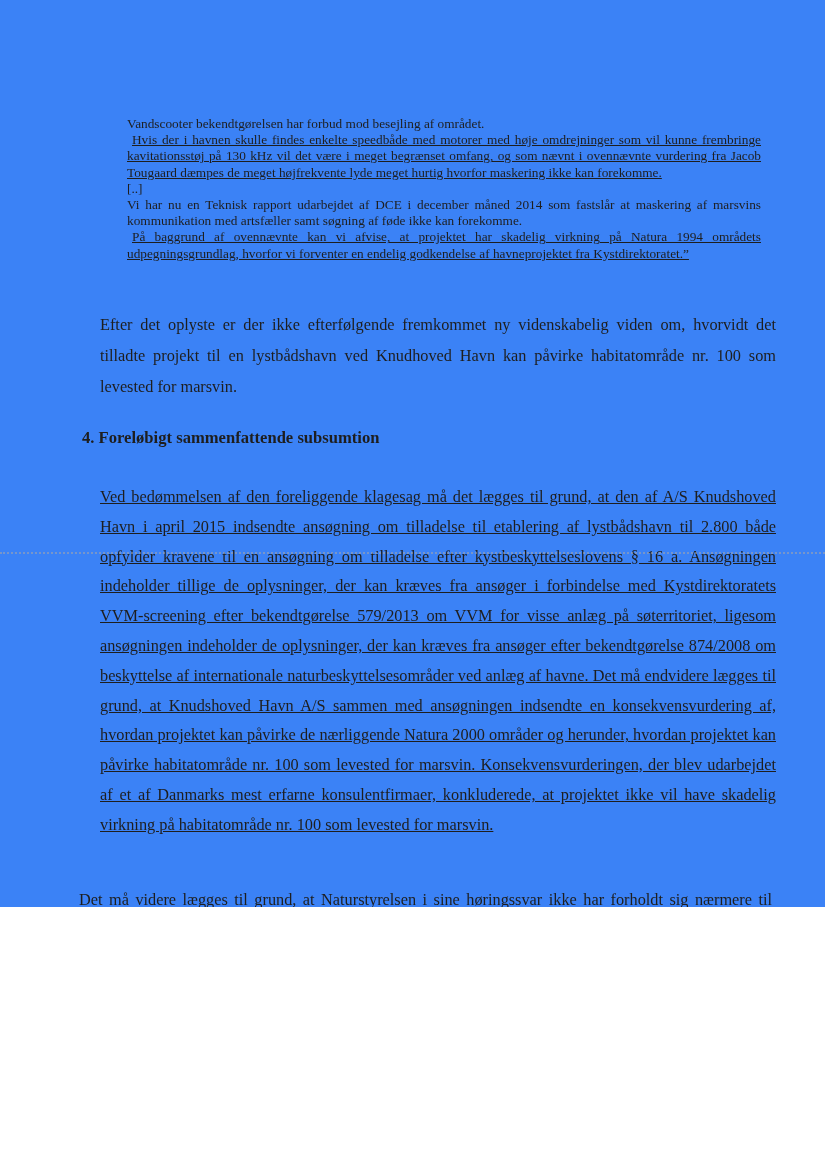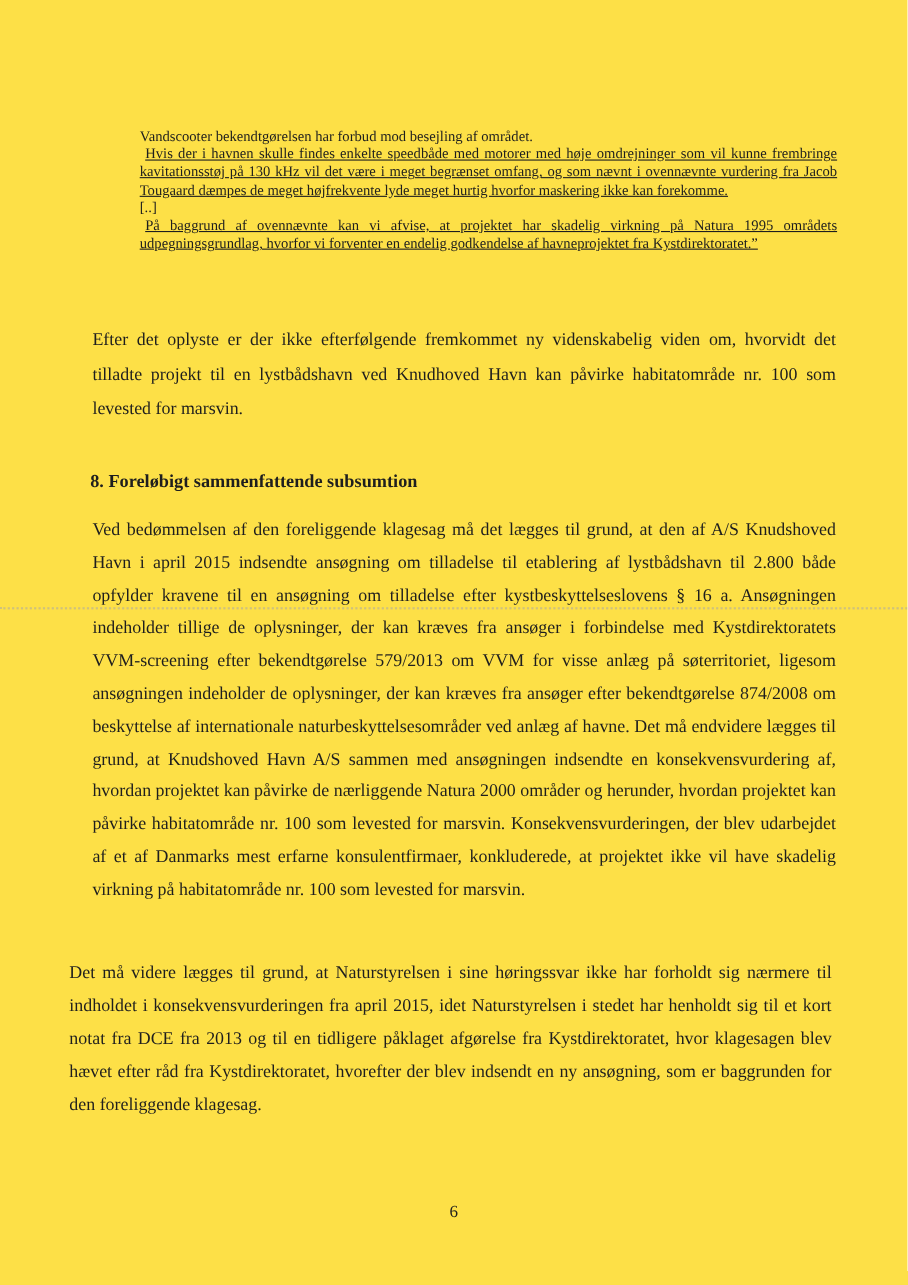--- a/index.html
+++ b/index.html
@@ -3,22 +3,22 @@
 <meta charset="utf-8">
 <style>
   html, body {
     margin: 0;
     padding: 0;
     background: #ffffff;
   }
   .page {
     position: relative;
     width: 825px;
-    height: 1168px;
-    background: #fde047;
+    height: 907px;
+    background: #3b82f6;
     font-family: "Liberation Serif", "DejaVu Serif", serif;
     color: #1e1e1e;
     overflow: hidden;
   }
   
   .quote {
     position: absolute;
     left: 127px;
     top: 116px;
     width: 634px;
@@ -26,21 +26,21 @@
     line-height: 16.2px;
     text-align: justify;
   }
   .quote p { margin: 0; }
   .quote p.qi { text-indent: 5px; text-decoration: underline; }
   
   .body-par {
     position: absolute;
     text-align: justify;
     font-size: 16.3px;
-    margin: 0;
+    margin: 16px;
   }
   .p1 {
     left: 84px;
     top: 293px;
     width: 676px;
     line-height: 31px;
   }
   .heading {
     position: absolute;
     left: 82px;
@@ -48,20 +48,21 @@
     margin: 0;
     font-size: 16.6px;
     font-weight: bold;
     white-space: nowrap;
   }
   .p2 {
     left: 84px;
     top: 466px;
     width: 676px;
     line-height: 29.8px;
+    text-decoration: underline;
   }
   .p3 {
     left: 63px;
     top: 869px;
     width: 693px;
     line-height: 30px;
   }
   .u {
     text-underline-offset: 2px;
   }
@@ -86,26 +87,27 @@
 </style>
 </head>
 <body>
 
 <div class="page">
 
   <div class="quote">
     <p class="q">Vandscooter bekendtgørelsen har forbud mod besejling af området.</p>
     <p class="q qi">Hvis der i havnen skulle findes enkelte speedbåde med motorer med høje omdrejninger som vil kunne frembringe kavitationsstøj på 130 kHz vil det være i meget begrænset omfang, og som nævnt i ovennævnte vurdering fra Jacob Tougaard dæmpes de meget højfrekvente lyde meget hurtig hvorfor maskering ikke kan forekomme.</p>
     <p class="q">[..]</p>
-    <p class="q qi">På baggrund af ovennævnte kan vi afvise, at projektet har skadelig virkning på Natura 1995 områdets udpegningsgrundlag, hvorfor vi forventer en endelig godkendelse af havneprojektet fra Kystdirektoratet.”</p>
+    <p class="q">Vi har nu en Teknisk rapport udarbejdet af DCE i december måned 2014 som fastslår at maskering af marsvins kommunikation med artsfæller samt søgning af føde ikke kan forekomme.</p>
+    <p class="q qi">På baggrund af ovennævnte kan vi afvise, at projektet har skadelig virkning på Natura 1994 områdets udpegningsgrundlag, hvorfor vi forventer en endelig godkendelse af havneprojektet fra Kystdirektoratet.”</p>
   </div>
 
   <p class="body-par p1">Efter det oplyste er der ikke efterfølgende fremkommet ny videnskabelig viden om, hvorvidt det tilladte projekt til en lystbådshavn ved Knudhoved Havn kan påvirke habitatområde nr. 100 som levested for marsvin.</p>
 
-  <h2 class="heading">8. Foreløbigt sammenfattende subsumtion</h2>
+  <h2 class="heading">4. Foreløbigt sammenfattende subsumtion</h2>
 
   <p class="body-par p2">Ved bedømmelsen af den foreliggende klagesag må det lægges til grund, at den af A/S Knudshoved Havn i april 2015 indsendte ansøgning om tilladelse til etablering af lystbådshavn til 2.800 både opfylder kravene til en ansøgning om tilladelse efter kystbeskyttelseslovens § 16 a. Ansøgningen indeholder tillige de oplysninger, der kan kræves fra ansøger i forbindelse med Kystdirektoratets VVM-screening efter bekendtgørelse 579/2013 om VVM for visse anlæg på søterritoriet, ligesom ansøgningen indeholder de oplysninger, der kan kræves fra ansøger efter bekendtgørelse 874/2008 om beskyttelse af internationale naturbeskyttelsesområder ved anlæg af havne. Det må endvidere lægges til grund, at Knudshoved Havn A/S sammen med ansøgningen indsendte en konsekvensvurdering af, hvordan projektet kan påvirke de nærliggende Natura 2000 områder og herunder, hvordan projektet kan påvirke habitatområde nr. 100 som levested for marsvin. Konsekvensvurderingen, der blev udarbejdet af et af Danmarks mest erfarne konsulentfirmaer, konkluderede, at projektet ikke vil have skadelig virkning på habitatområde nr. 100 som levested for marsvin.</p>
 
   <div class="dotted-artifact"></div>
 
   <p class="body-par p3"><span>Det må videre lægges til grund, at Naturstyrelsen i sine høringssvar </span><span class="u">ikke</span><span> har forholdt sig nærmere til indholdet i konsekvensvurderingen fra april 2015, idet Naturstyrelsen i stedet har henholdt sig til et kort notat fra DCE fra 2013 og til en tidligere påklaget afgørelse fra Kystdirektoratet, hvor klagesagen blev hævet efter råd fra Kystdirektoratet, hvorefter der blev indsendt en ny ansøgning, som er baggrunden for den foreliggende klagesag.</span></p>
 
   <div class="page-number">6</div>
 
 </div>

